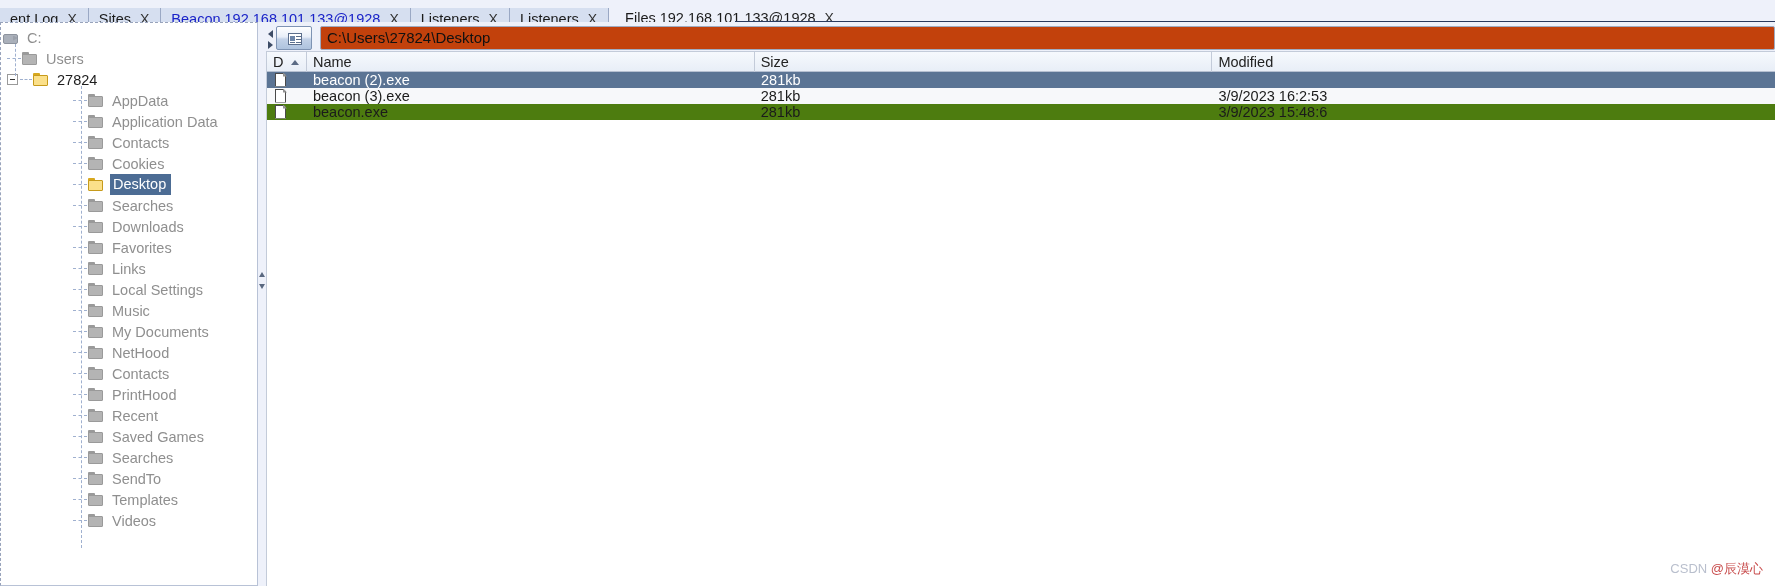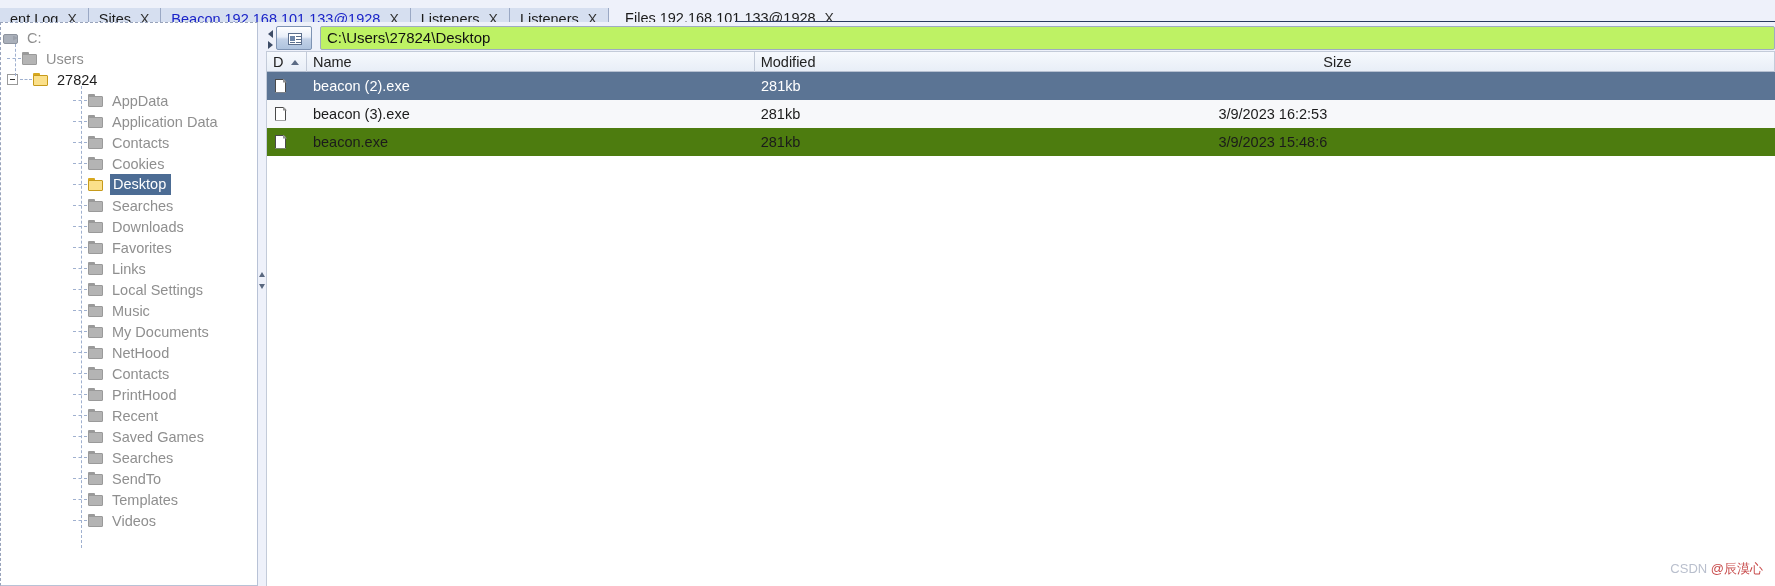--- a/index.html
+++ b/index.html
@@ -193,21 +193,21 @@
     content: ""; position: absolute; left: 1px; top: 2px;
     width: 5px; height: 5px; background: #6d85a8;
   }
   .tb-btn .gl::after {
     content: ""; position: absolute; left: 7px; top: 2px;
     width: 5px; height: 1px; background: #5b6e8c;
     box-shadow: 0 3px 0 #5b6e8c, 0 6px 0 #5b6e8c, -6px 6px 0 #5b6e8c;
   }
   .path-field {
     flex: 1 1 auto; height: 24px; margin-left: 8px; margin-right: 0;
-    background: #bef264;
+    background: #c2410c;
     border: 1px solid #9eabc2;
     border-radius: 2px;
     font-size: 15px; color: #111;
     padding: 0 6px;
     line-height: 22px;
     font-family: "Liberation Sans", sans-serif;
     outline: none;
   }
 
   
@@ -237,21 +237,21 @@
     width: 0; height: 0; margin-left: 8px;
     border-left: 4px solid transparent; border-right: 4px solid transparent;
     border-bottom: 5px solid #5b6b85;
   }
   .col-d { width: 40px; }
   .col-name { width: 448px; }
   .col-size { width: 458px; }
   .col-mod { width: 563px; border-right: none; }
 
   .trow {
-    display: flex; height: 28px; align-items: center;
+    display: flex; height: 16px; align-items: center;
     font-size: 14.5px; color: #1b1b1b;
     cursor: default;
   }
   .trow.odd { background: #4d7c0f; }
   .trow.even { background: #f7f8fa; }
   .trow.selected { background: #5b7494; color: #ffffff; }
 
   .cell { padding-left: 6px; white-space: nowrap; overflow: hidden; }
   .cell.c-d { width: 40px; display: flex; align-items: center; padding-left: 8px; }
   .cell.c-name { width: 448px; }
@@ -554,25 +554,25 @@
 
       <div class="table-wrap">
         <div class="thead" id="thead">
             <div class="th col-d">
               <span>D</span>
               <span class="sort-asc"></span>
             </div>
             <div class="th col-name">
               <span>Name</span>
             </div>
+            <div class="th col-size">
+              <span>Size</span>
+            </div>
             <div class="th col-mod">
               <span>Modified</span>
-            </div>
-            <div class="th col-size">
-              <span>Size</span>
             </div>
           </div>
         <div id="tbody">
             <div class="trow odd selected">
               <div class="cell c-d">
                 <span class="doc-icon">
                   <i class="sheet"></i>
                   <i class="fold"></i>
                 </span>
               </div>

